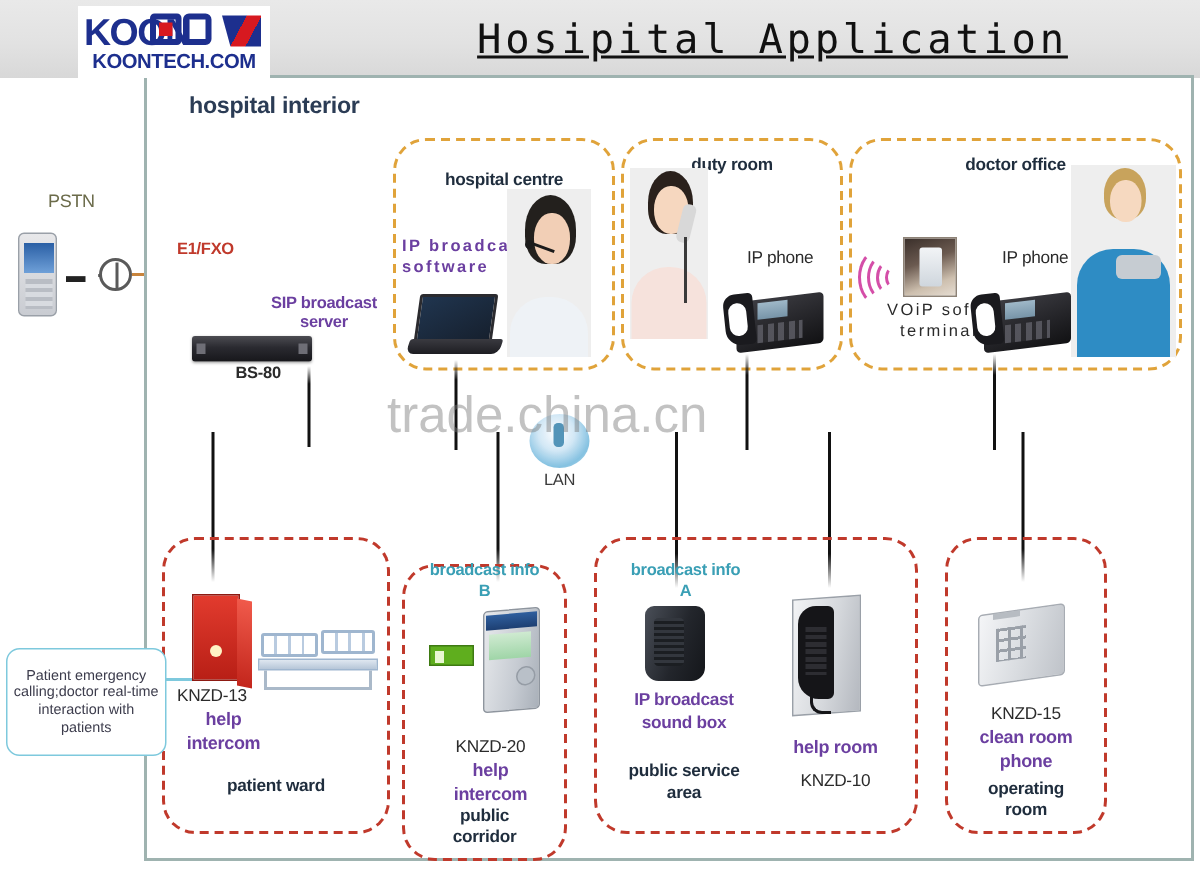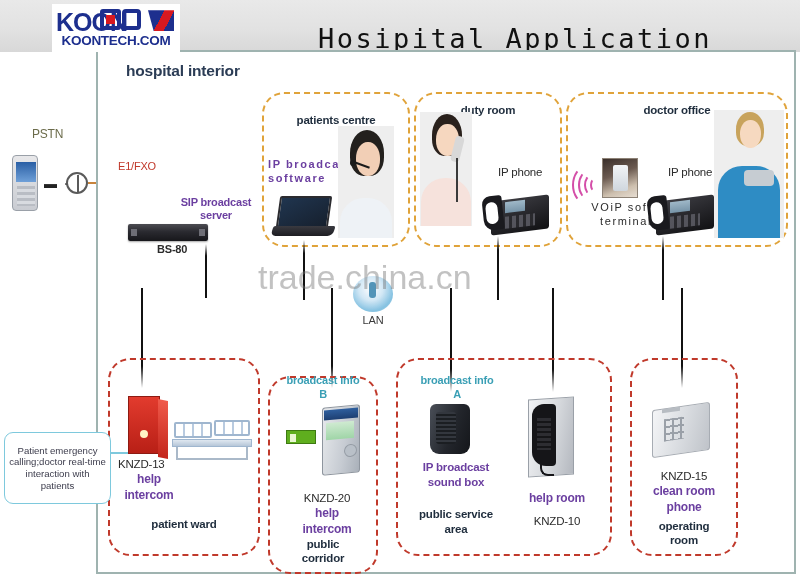--- a/index.html
+++ b/index.html
@@ -38,25 +38,26 @@
     clip-path: polygon(0 0, 100% 0, 100% 100%, 22% 100%);
   }
   .logo-sq {
     position:absolute; left:44px; top:1px; width:21px; height:21px;
     border:4px solid #1d2f8e; border-radius:3px;
   }
   .logo-dot { position:absolute; left:50px; top:7px; width:9px; height:9px; background:#d71920; }
   .logo-o2 { position:absolute; left:66px; top:1px; width:19px; height:21px; border:4px solid #1d2f8e; border-radius:4px;}
 
   .page-title {
-    position: absolute; left: 255px; top: 16px; width: 520px; height: 44px;
+    position: absolute; left: 255px; top: 4px; width: 520px; height: 44px;
     display: flex; align-items: center; justify-content: center;
     font-family: "DejaVu Sans Mono", monospace;
     font-size: 27px; color: #111; letter-spacing: 2.5px;
     white-space: nowrap;
+    text-decoration: underline;
   }
 
   
   .frame {
     position: absolute; left: 96px; top: 50px; width: 700px; height: 524px;
     border: 2px solid #9fb3b0; background: #fff;
   }
   .frame-title {
     position: absolute; left: 28px; top: 10px;
     font-size: 15.5px; font-weight: bold; color: #2b3c55; letter-spacing: -0.2px;
@@ -72,21 +73,21 @@
   .zone.red { border-color: #c0392b; border-style: dashed; border-width:2px; }
   .zone-label {
     position: absolute; width: 100%; text-align: center;
     font-size: 11.5px; font-weight: bold; color: #1f2d3d; letter-spacing: -0.2px;
   }
 
   
   .lbl { position: absolute; font-size: 11px; line-height: 1.15; letter-spacing:-0.2px; }
   .lbl.purple { color: #6b3fa0; font-weight: bold; }
   .lbl.dark   { color: #333; text-align: right; }
-  .lbl.red    { color: #c0392b; font-weight: normal; }
+  .lbl.red    { color: #c0392b; font-weight: bold; }
   .lbl.teal   { color: #3a9fb5; font-weight: bold; }
   .lbl.center { text-align: center; }
   .sp { letter-spacing: 1.6px; }
 
   
   .vline { position: absolute; width: 2px; background: #111; }
   .vline.fade {
     background: linear-gradient(180deg, rgba(17,17,17,0) 0%, #111 22%, #111 100%);
   }
   .vline.fade-b {
@@ -340,21 +341,21 @@
     <div class="frame-title">hospital interior</div>
   </div>
 
   <div class="lbl red" style="left:118px; top:160px;">E1/FXO</div>
   <div class="lbl purple" style="left:178px; top:196px; width:76px; text-align:center; white-space:pre-line;">SIP broadcast
 server</div>
   <div class="dev server" style="left:128px; top:224px;"></div>
   <div class="lbl dark" style="left:157px; top:243px; font-size:11px; color:#2b2b2b; font-weight:bold;">BS-80</div>
 
   <div class="zone" style="left:262px; top:92px; width:148px; height:155px;">
-    <div class="zone-label" style="top:20px;">patients centre</div>
+    <div class="zone-label" style="top:20px;">hospital centre</div>
   </div>
   <div class="lbl purple sp" style="left:268px; top:158px; width:90px; white-space:pre-line; line-height:1.25;">IP broadcast
 software</div>
   <div class="dev laptop" style="left:272px; top:196px;">
     <div class="lid"></div>
     <div class="base"></div>
   </div>
   <div class="photo" style="left:338px; top:126px; width:56px; height:112px;">
     <div class="torso" style="left:2px; top:72px; width:52px; height:44px; background:#eef2f6;"></div>
     <div class="hair" style="left:12px; top:4px; width:34px; height:46px; background:#23201d;"></div>

